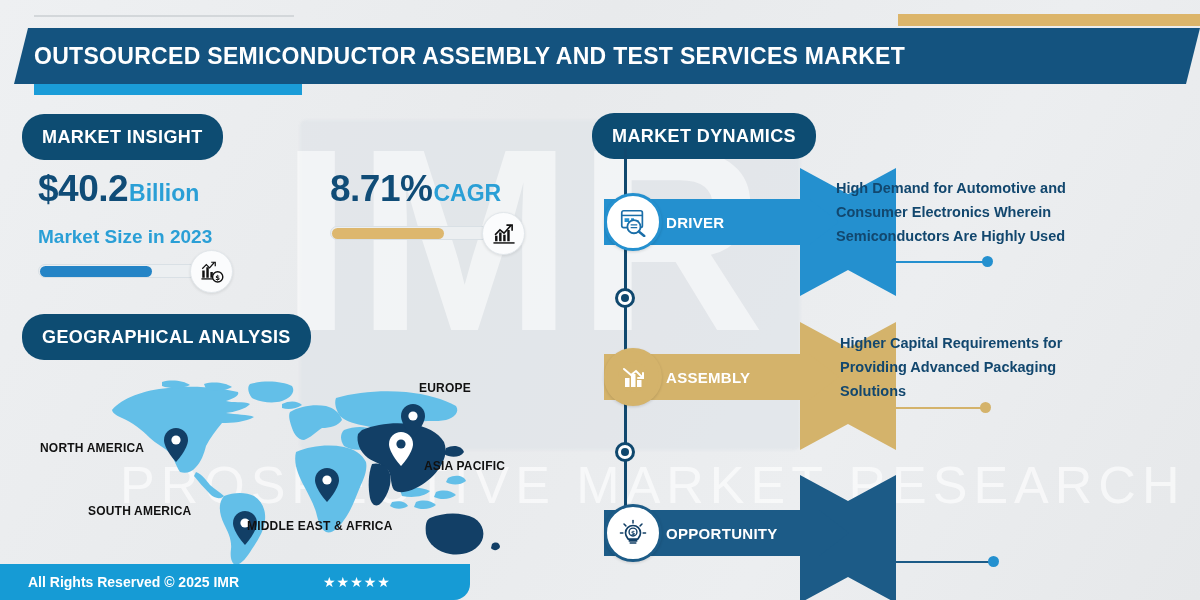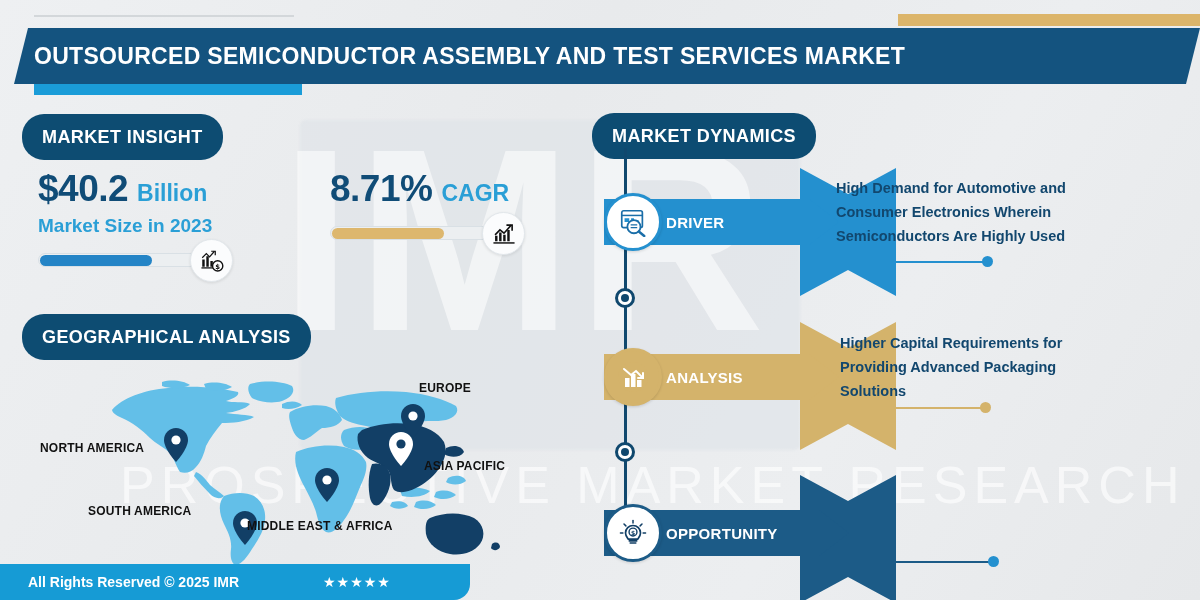--- a/index.html
+++ b/index.html
@@ -77,24 +77,24 @@
 
   
   .stat { position: absolute; }
   #stat-size { left: 38px; top: 168px; }
   #stat-cagr { left: 330px; top: 168px; }
   .stat-value-row { display: flex; align-items: baseline; }
   .stat-num {
     font-size: 37px; font-weight: 700; color: #104c77; letter-spacing: -.5px;
   }
   .stat-unit {
-    font-size: 23px; font-weight: 600; color: #2a9fd6; margin-left: 9px;
+    font-size: 23px; font-weight: 600; color: #2a9fd6; margin-left: 1px;
   }
   .stat-caption {
-    margin-top: 5px;
+    margin-top: 16px;
     font-size: 19px; font-weight: 600; color: #2a9fd6;
   }
   .bar-wrap {
     position: relative; margin-top: 14px;
     width: 190px; height: 18px;
   }
   .bar-track {
     position: absolute; left: 0; top: 2px; width: 172px; height: 14px;
     background: #eceff1; border: 1px solid #d9e0e5; border-radius: 8px;
   }
@@ -359,21 +359,21 @@
   </div>
   <div class="dyn-text" style="left:836px; top:176px; width:300px;">High Demand for Automotive and
 Consumer Electronics Wherein
 Semiconductors Are Highly Used</div>
   <div class="leader" style="left:836px; top:261px; width:154px; background:#2490cf;"></div>
   <div class="leader-dot" style="left:982px; top:256px; background:#2490cf;"></div>
 
   <div class="ribbon" style="left:800px; top:322px; height:128px; background:#d4b36b;"></div>
   <div class="dyn-row" style="left:604px; top:354px;">
     <div class="chevron" style="background:#d4b36b;">
-      <span class="lbl">ANALYSIS</span>
+      <span class="lbl">ASSEMBLY</span>
     </div>
     <div class="dyn-icon" style="border-color:#d4b36b; background:#d4b36b;">
       <svg width="32" height="32" viewBox="0 0 32 32" aria-hidden="true">
         <circle cx="16" cy="16" r="15" fill="#d4b36b"></circle>
         <rect x="8" y="17" width="4.5" height="9" fill="#fff"></rect>
         <rect x="14" y="13" width="4.5" height="13" fill="#fff"></rect>
         <rect x="20" y="19" width="4.5" height="7" fill="#fff"></rect>
         <path d="M7 8 L14 14 L19 10 L26 17" stroke="#fff" stroke-width="2" fill="none" stroke-linecap="round"></path>
         <path d="M26 12 V17 H21" stroke="#fff" stroke-width="2" fill="none" stroke-linecap="round"></path>
       </svg>

